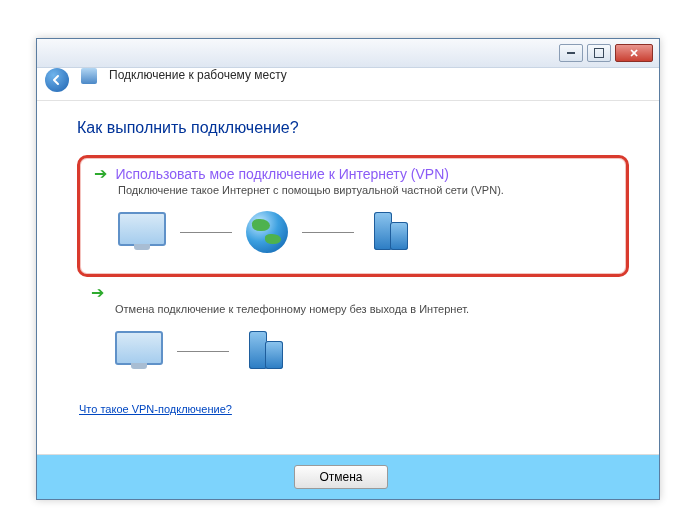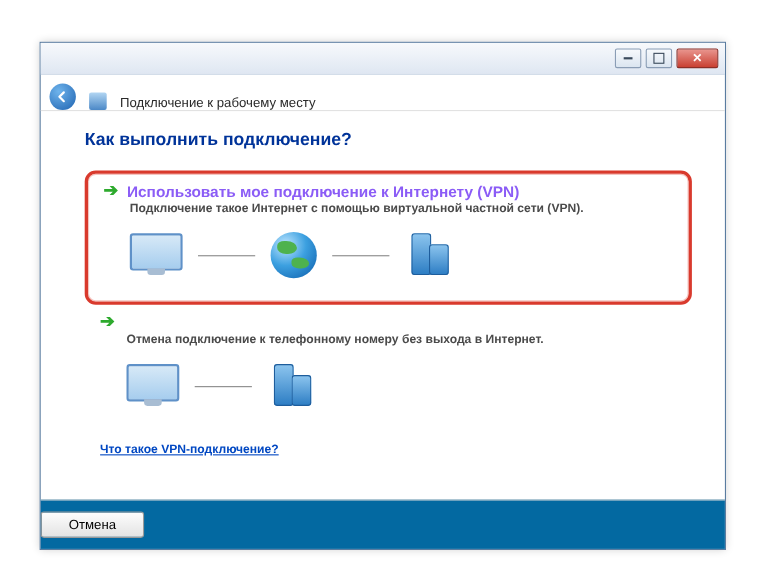--- a/index.html
+++ b/index.html
@@ -4,44 +4,44 @@
 <style>
 html,body{margin:0;padding:0;font-family:"Segoe UI",Tahoma,sans-serif;font-size:12px;background:#f0f0f0;}
 .screenshot{width:692px;height:522px;background:#fff;position:relative;box-sizing:border-box;padding:20px;}
 .window{position:absolute;left:36px;top:38px;width:622px;height:460px;border:1px solid #5a7ca0;background:#fff;box-shadow:0 0 8px rgba(0,0,0,.2);}
 .titlebar{height:28px;background:linear-gradient(#f7f9fc,#dfe7f2);border-bottom:1px solid #c9d5e4;display:flex;align-items:center;justify-content:flex-end;padding-right:6px;gap:4px;}
 .tb-btn{width:22px;height:16px;border:1px solid #8a9db5;border-radius:2px;display:flex;align-items:center;justify-content:center;background:linear-gradient(#f6f9fc,#dbe5f0);cursor:default;}
 .tb-btn.close{width:36px;background:linear-gradient(#e9958e,#c94032);border-color:#8c2f27;color:#fff;}
 .tb-min::before{content:"";width:8px;height:2px;background:#3a4a5b;display:block;}
 .tb-max::before{content:"";width:8px;height:8px;border:1px solid #3a4a5b;display:block;}
 .tb-x{font-size:11px;font-weight:bold;line-height:1;}
-.header{height:32px;display:flex;align-items:flex-end;gap:12px;padding:0 8px;border-bottom:1px solid #e2e2e2;}
+.header{height:32px;display:flex;align-items:flex-start;gap:12px;padding:0 8px;border-bottom:1px solid #e2e2e2;}
 .back{width:24px;height:24px;border-radius:50%;background:radial-gradient(circle at 35% 30%,#6fb4ec,#1e62b0);display:flex;align-items:center;justify-content:center;color:#fff;font-size:14px;cursor:default;}
 .hdr-icon{width:16px;height:16px;background:linear-gradient(#b2d6f3,#4b88c7);border-radius:2px;}
 .hdr-title{color:#2a2a2a;}
-.content{padding:18px 30px 0 40px;position:relative;height:calc(100% - 28px - 32px - 44px);font-weight:bold;}
+.content{padding:18px 30px 0 40px;position:relative;height:calc(100% - 28px - 32px - 44px);}
 .question{color:#003399;font-size:16px;margin-bottom:18px;}
 .option{padding:8px 14px 14px 14px;border-radius:8px;cursor:default;}
 .option .title-row{display:flex;gap:8px;align-items:center;}
 .arrow{color:#2eaa2e;font-size:16px;line-height:1;}
 .opt-title{color:#8b5cf6;font-size:14px;}
 .opt-desc{margin-left:24px;color:#4a4a4a;font-size:11px;margin-top:2px;}
 .diagram{display:flex;align-items:center;gap:14px;margin:14px 0 6px 24px;}
 .line{width:52px;height:1px;background:#888;}
 .highlight{border:3px solid #d93a2d;border-radius:10px;box-shadow:0 0 0 1px rgba(217,58,45,.3) inset;}
 .iconbox{width:48px;height:44px;position:relative;}
 .monitor{width:44px;height:30px;border:2px solid #5f91c8;border-radius:3px;background:linear-gradient(#d7e9f7,#a6cdee);position:relative;top:2px;}
 .monitor::after{content:"";position:absolute;left:14px;top:30px;width:16px;height:6px;background:#a8bdd3;border-radius:0 0 3px 3px;}
 .globe{width:42px;height:42px;border-radius:50%;background:radial-gradient(circle at 32% 28%,#bfe6ff 0%,#3ca0e0 45%,#0a5aa8 100%);position:relative;overflow:hidden;}
 .globe::before{content:"";position:absolute;left:6px;top:8px;width:18px;height:12px;background:#4eb24e;border-radius:40% 60% 50% 50%;box-shadow:12px 14px 0 -1px #4eb24e;}
 .server{width:44px;height:40px;position:relative;}
 .server::before{content:"";position:absolute;left:6px;top:0;width:18px;height:38px;background:linear-gradient(#8ec6ef,#2b7cc3);border-radius:3px;box-shadow:inset 0 0 0 1px #1e5d9c;}
 .server::after{content:"";position:absolute;left:22px;top:10px;width:18px;height:28px;background:linear-gradient(#8ec6ef,#2b7cc3);border-radius:3px;box-shadow:inset 0 0 0 1px #1e5d9c;}
-.helplink{color:#0047c2;text-decoration:underline;font-size:11px;display:inline-block;margin-top:10px;margin-left:14px;cursor:default;text-align:right;}
-.footer{position:absolute;left:0;right:0;bottom:0;height:44px;background:#0369a1;border-top:1px solid #dcdcdc;display:flex;align-items:center;justify-content:flex-start;padding-right:14px;}
+.helplink{color:#0047c2;text-decoration:underline;font-size:11px;display:inline-block;margin-top:10px;margin-left:2px;cursor:default;text-align:right;}
+.footer{position:absolute;left:0;right:0;bottom:0;height:44px;background:#7dd3fc;border-top:1px solid #dcdcdc;display:flex;align-items:center;justify-content:center;padding-right:14px;}
 .btn{min-width:72px;height:22px;border:1px solid #9a9a9a;border-radius:3px;background:linear-gradient(#fdfdfd,#e3e3e3);font-size:12px;display:flex;align-items:center;justify-content:center;cursor:default;padding:0 10px;}
 </style>
 </head>
 <body>
 
 <div class="screenshot">
   <div class="window">
 
     <div class="titlebar">
       <div class="tb-btn">

